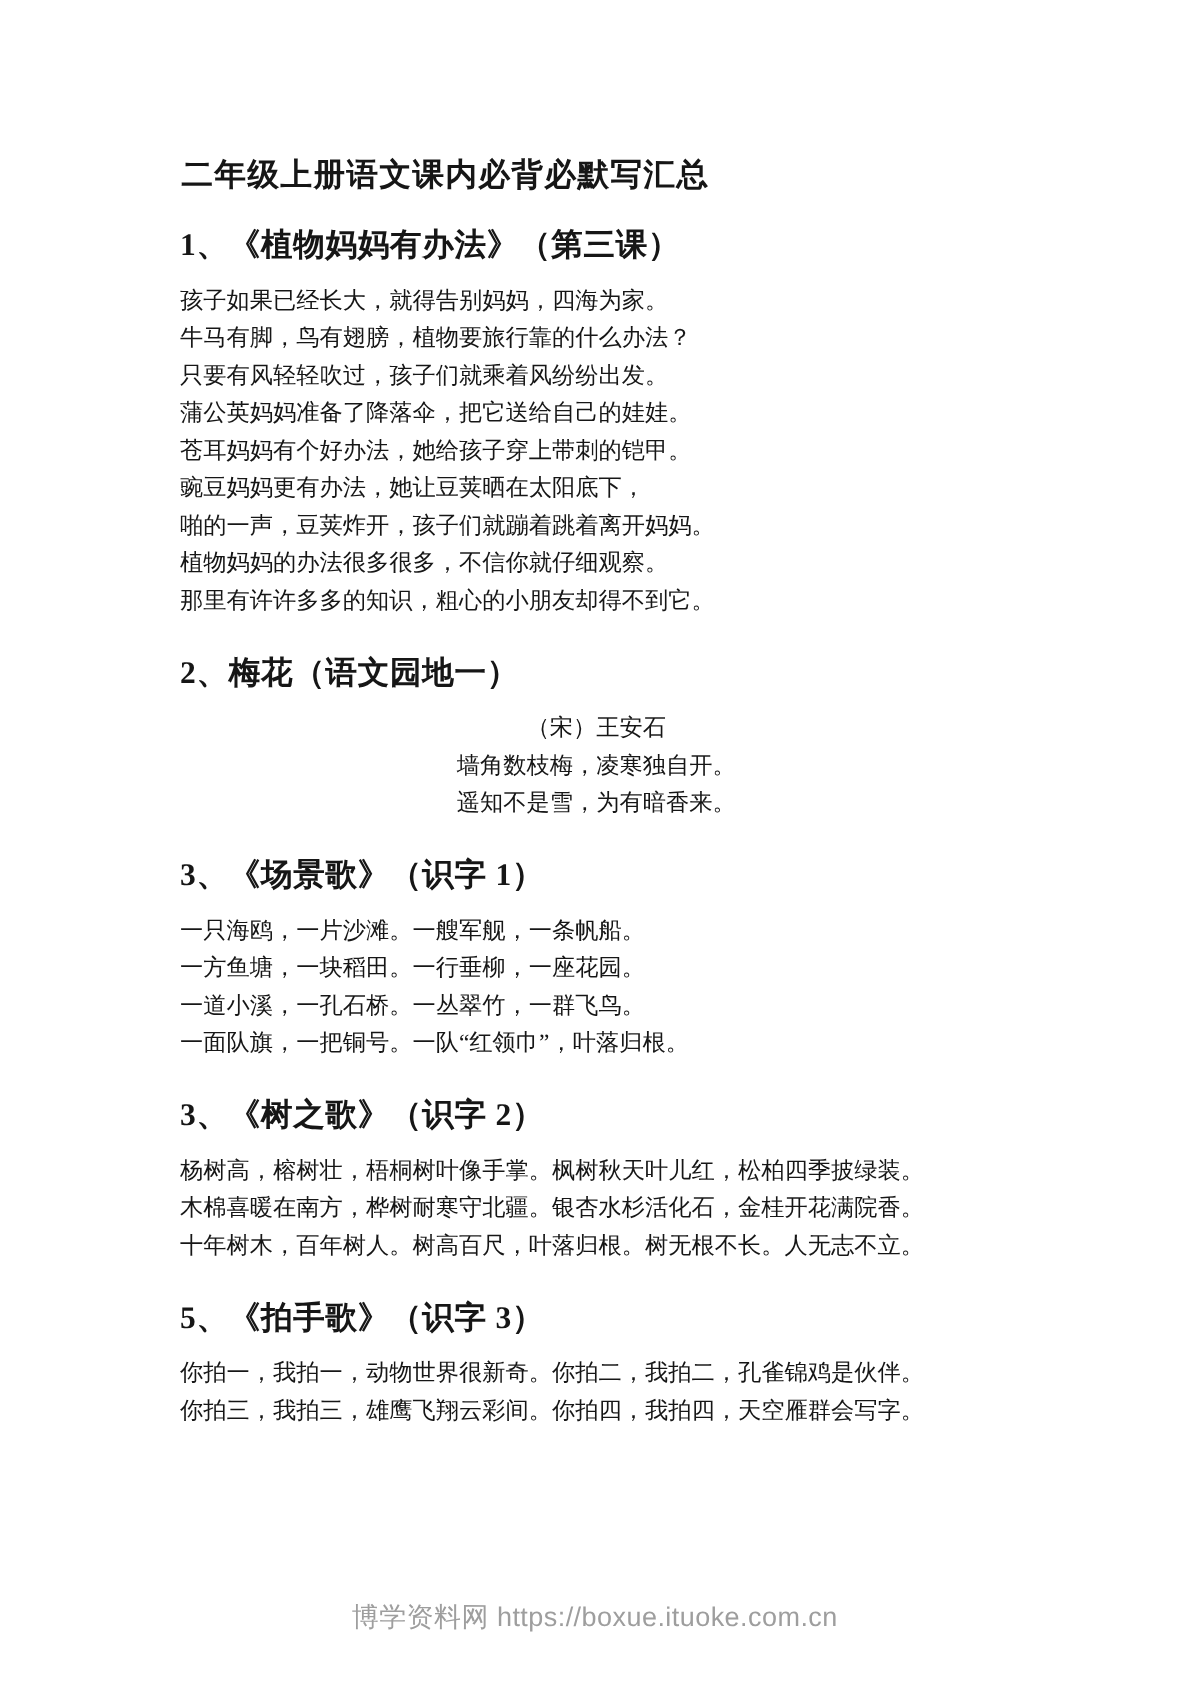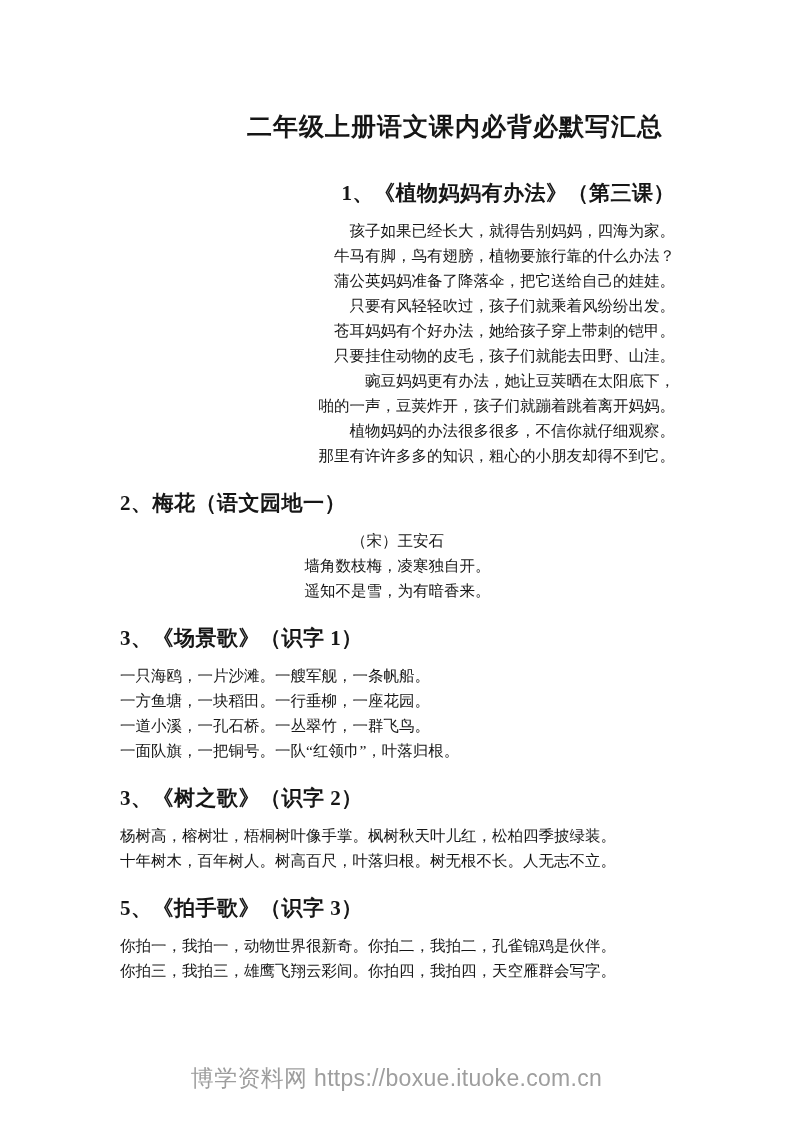--- a/index.html
+++ b/index.html
@@ -13,33 +13,32 @@
     height: 1122px;
     background: #ffffff;
     overflow: hidden;
     font-family: "Liberation Serif", "DejaVu Serif", serif;
     color: #161616;
   }
   .content {
     padding: 100px 118px 0 120px;
   }
   .doc-title {
-    margin: 12px;
-    font-size: 25px;
+    margin: 1px;
+    font-size: 21px;
     line-height: 30px;
     font-weight: 700;
-    text-align: right;
+    text-align: left;
     letter-spacing: 1px;
   }
   .section {
     margin-top: 20px;
   }
   .section.first {
-    margin-top: 36px;
-    text-align: right;
+    margin-top: 17px;
   }
   .section-heading {
     margin: 0 0 10px 0;
     font-size: 21px;
     line-height: 30px;
     font-weight: 700;
     letter-spacing: 0.5px;
   }
   .body-line {
     margin: 0;
@@ -53,43 +52,42 @@
   }
   .poem .body-line {
   }
   .page-footer {
     position: absolute;
     top: 1066px;
     left: 0;
     width: 100%;
     text-align: center;
     font-family: "Liberation Sans", "DejaVu Sans", sans-serif;
-    font-size: 23px;
+    font-size: 18px;
     line-height: 24px;
     font-weight: 400;
     color: #9e9e9e;
     letter-spacing: 0.3px;
   }
 </style>
 </head>
 <body>
 
 <div class="page">
   <div class="content">
 
     <h1 class="doc-title">二年级上册语文课内必背必默写汇总</h1>
 
     <div class="section first">
       <h2 class="section-heading">1、《植物妈妈有办法》（第三课）</h2>
       <p class="body-line">孩子如果已经长大，就得告别妈妈，四海为家。</p>
       <p class="body-line">牛马有脚，鸟有翅膀，植物要旅行靠的什么办法？</p>
+      <p class="body-line">只要有风轻轻吹过，孩子们就乘着风纷纷出发。</p>
       <p class="body-line">蒲公英妈妈准备了降落伞，把它送给自己的娃娃。</p>
-      <p class="body-line">只要有风轻轻吹过，孩子们就乘着风纷纷出发。</p>
       <p class="body-line">苍耳妈妈有个好办法，她给孩子穿上带刺的铠甲。</p>
-      <p class="body-line">只要挂住动物的皮毛，孩子们就能去田野、山洼。</p>
       <p class="body-line">豌豆妈妈更有办法，她让豆荚晒在太阳底下，</p>
       <p class="body-line">啪的一声，豆荚炸开，孩子们就蹦着跳着离开妈妈。</p>
       <p class="body-line">植物妈妈的办法很多很多，不信你就仔细观察。</p>
       <p class="body-line">那里有许许多多的知识，粗心的小朋友却得不到它。</p>
     </div>
 
     <div class="section">
       <h2 class="section-heading">2、梅花（语文园地一）</h2>
       <div class="poem">
         <p class="body-line">（宋）王安石</p>
@@ -102,20 +100,21 @@
       <h2 class="section-heading">3、《场景歌》（识字 1）</h2>
       <p class="body-line">一只海鸥，一片沙滩。一艘军舰，一条帆船。</p>
       <p class="body-line">一方鱼塘，一块稻田。一行垂柳，一座花园。</p>
       <p class="body-line">一道小溪，一孔石桥。一丛翠竹，一群飞鸟。</p>
       <p class="body-line">一面队旗，一把铜号。一队“红领巾”，叶落归根。</p>
     </div>
 
     <div class="section">
       <h2 class="section-heading">3、《树之歌》（识字 2）</h2>
       <p class="body-line">杨树高，榕树壮，梧桐树叶像手掌。枫树秋天叶儿红，松柏四季披绿装。</p>
+      <p class="body-line">木棉喜暖在南方，桦树耐寒守北疆。银杏水杉活化石，金桂开花满院香。</p>
       <p class="body-line">十年树木，百年树人。树高百尺，叶落归根。树无根不长。人无志不立。</p>
     </div>
 
     <div class="section">
       <h2 class="section-heading">5、《拍手歌》（识字 3）</h2>
       <p class="body-line">你拍一，我拍一，动物世界很新奇。你拍二，我拍二，孔雀锦鸡是伙伴。</p>
       <p class="body-line">你拍三，我拍三，雄鹰飞翔云彩间。你拍四，我拍四，天空雁群会写字。</p>
     </div>
 
   </div>

